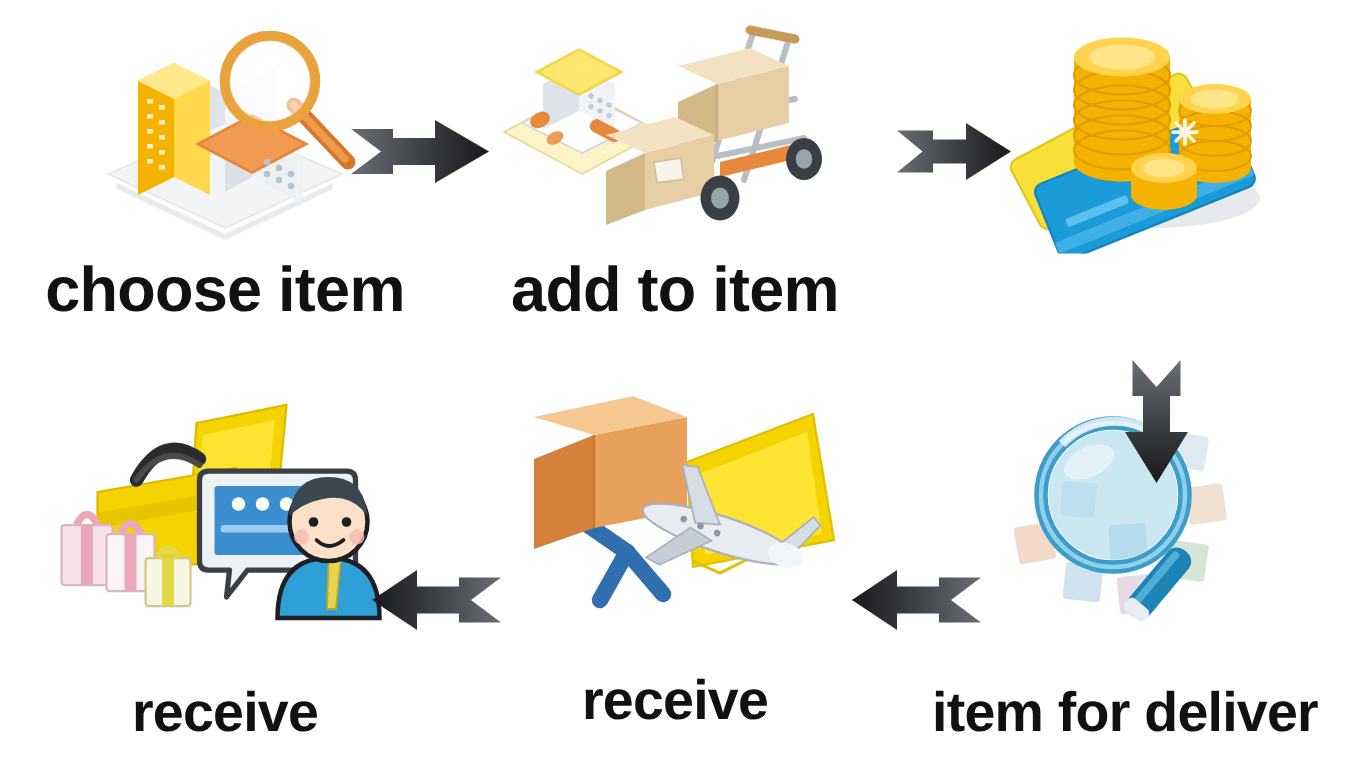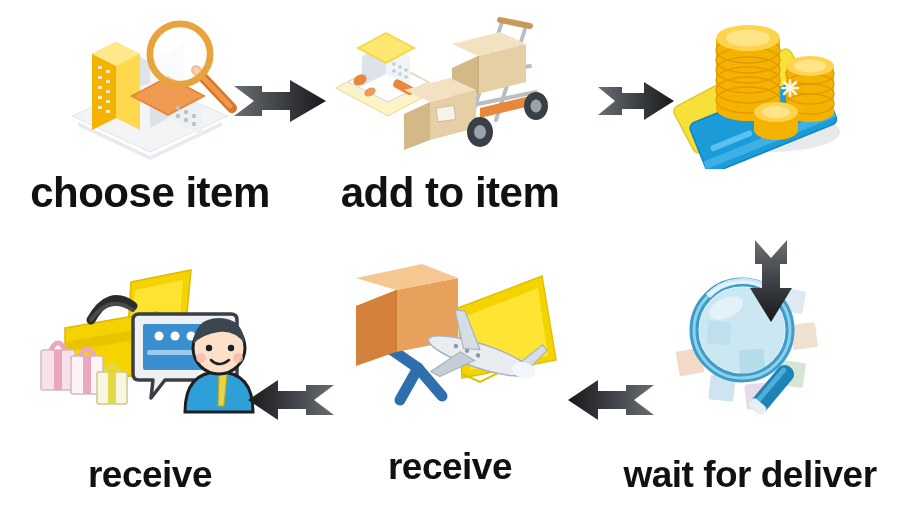--- a/index.html
+++ b/index.html
@@ -259,21 +259,21 @@
           <rect x="124" y="146" width="18" height="10" rx="4" fill="#e9eef2"></rect>
         </g>
 
         <circle cx="92" cy="66" r="48" fill="none" stroke="#3d9cc9" stroke-width="9"></circle>
         <circle cx="92" cy="66" r="48" fill="none" stroke="#8fd0ea" stroke-width="3"></circle>
         <circle cx="92" cy="66" r="43" fill="#9fd4e8" opacity="0.55"></circle>
         <path d="M58 32 A48 48 0 0 1 118 24" fill="none" stroke="#ffffff" stroke-width="6" opacity="0.75"></path>
         <ellipse cx="76" cy="44" rx="18" ry="10" fill="#ffffff" opacity="0.45" transform="rotate(-25 76 44)"></ellipse>
       </svg>
     </div>
-    <div class="caption">wait for deliver</div>
+    <div class="caption">item for deliver</div>
   </div>
 
   <div class="step row2" style="left:300px; top:252px;text-decoration:underline;">
     <div class="art">
       <svg width="240" height="165" viewBox="0 0 240 165">
 
         <g>
           <polygon points="128,52 212,20 226,104 132,122" fill="#f5d300"></polygon>
           <polygon points="128,52 212,20 226,104 132,122" fill="none" stroke="#e0c000" stroke-width="1.5"></polygon>
           <polygon points="136,60 208,32 218,100 140,114" fill="#ffe83c" opacity="0.85"></polygon>

